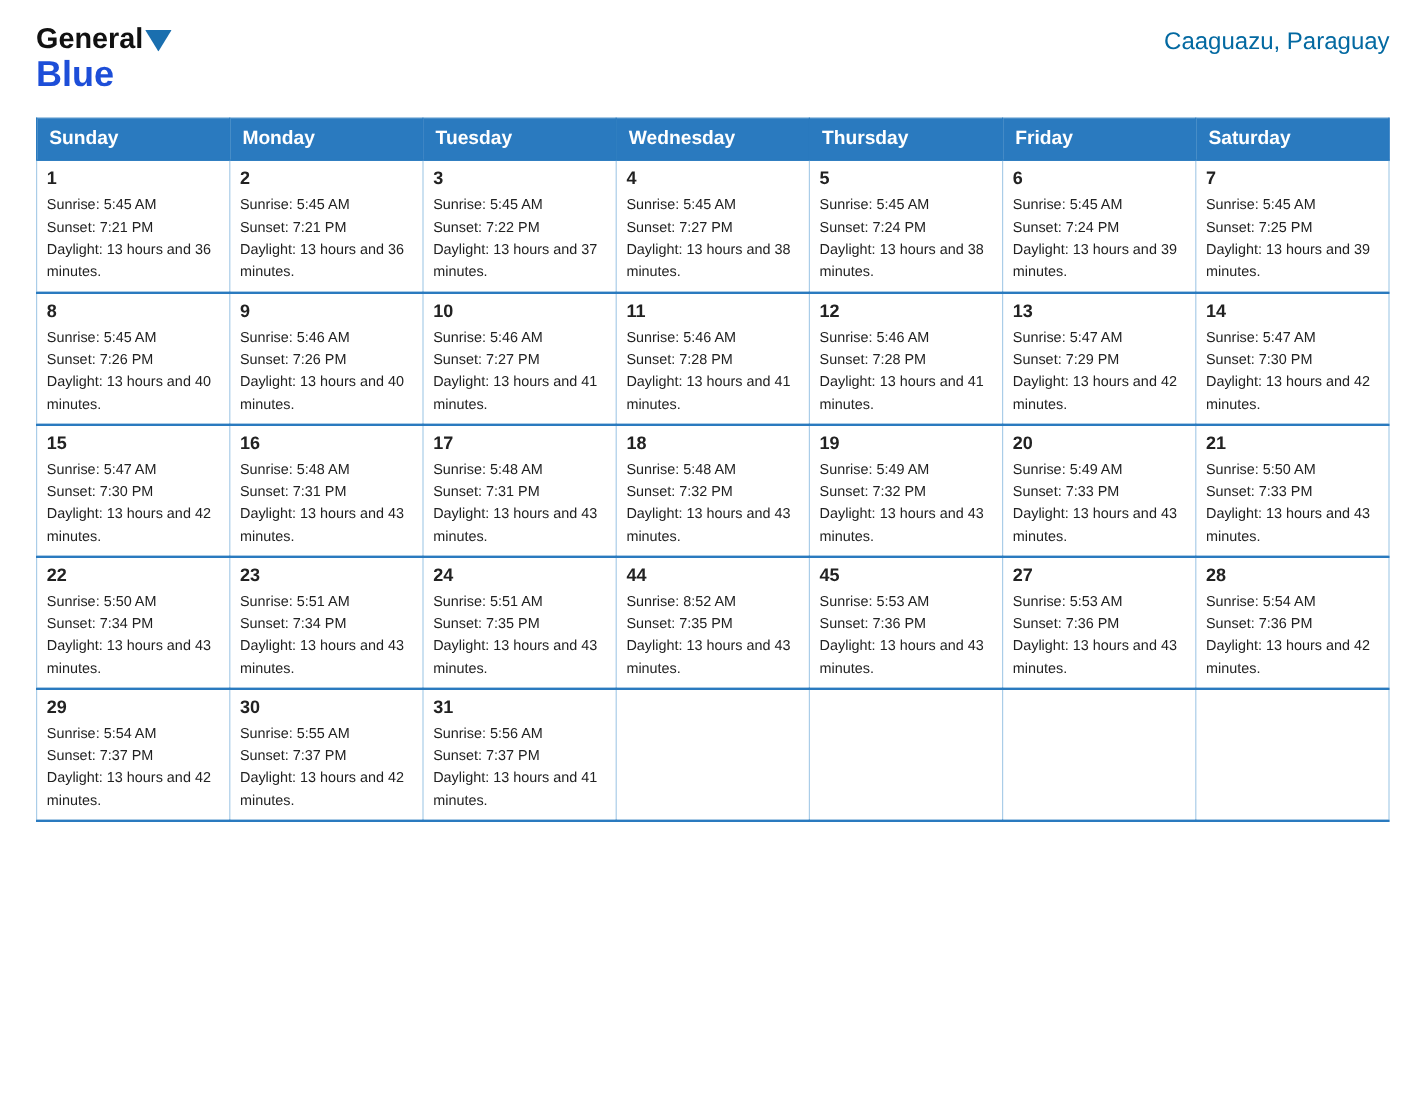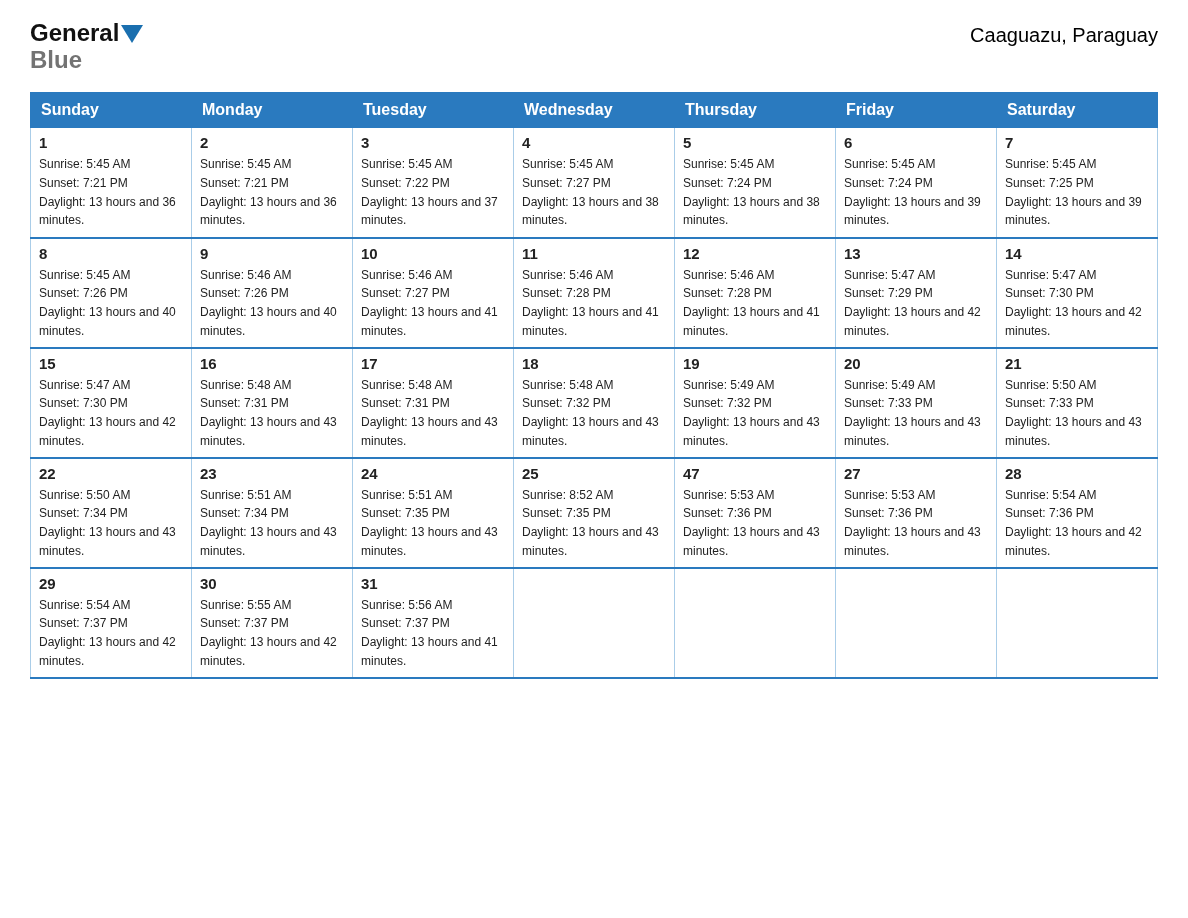--- a/index.html
+++ b/index.html
@@ -25,21 +25,21 @@
       text-align: right;
     }
     .month-year {
       font-size: 52px;
       font-weight: bold;
       color: #111;
       line-height: 1.1;
     }
     .location {
       font-size: 20px;
-      color: #000000;
+      color: #0369a1;
       margin-top: 4px;
     }
     table {
       width: 100%;
       border-collapse: collapse;
       table-layout: fixed;
     }
     thead tr th {
       background-color: #2a7abf;
       color: #ffffff;
@@ -79,21 +79,21 @@
 <body>
 
 <div class="header">
   <div class="logo">
     <div style="display:flex; align-items:center; line-height:1.1;text-align:right;">
       <span style="font-size:24px; font-weight:bold; color:#111;">General</span>
       <svg width="22" height="18" viewBox="0 0 22 18" style="margin-left:2px; margin-top:2px;">
         <polygon points="0,0 22,0 11,18" fill="#1a6faf"></polygon>
       </svg>
     </div>
-    <div style="font-size:24px; font-weight:bold; color:#737373; margin-top:0px;">Blue</div>
+    <div style="font-size:30px; font-weight:bold; color:#1d4ed8; margin-top:0px;">Blue</div>
   </div>
   <div class="title-block">
     <div class="location">Caaguazu, Paraguay</div>
   </div>
 </div>
 
 <table>
   <thead>
     <tr>
       <th>Sunday</th>
@@ -299,29 +299,29 @@
         </td>
         <td>
           <span class="day-num">24</span>
           <div class="day-info">
             <span>Sunrise: 5:51 AM</span><br>
             <span>Sunset: 7:35 PM</span><br>
             <span>Daylight: 13 hours and 43 minutes.</span>
           </div>
         </td>
         <td>
-          <span class="day-num">25</span>
+          <span class="day-num">44</span>
           <div class="day-info">
             <span>Sunrise: 8:52 AM</span><br>
             <span>Sunset: 7:35 PM</span><br>
             <span>Daylight: 13 hours and 43 minutes.</span>
           </div>
         </td>
         <td>
-          <span class="day-num">47</span>
+          <span class="day-num">45</span>
           <div class="day-info">
             <span>Sunrise: 5:53 AM</span><br>
             <span>Sunset: 7:36 PM</span><br>
             <span>Daylight: 13 hours and 43 minutes.</span>
           </div>
         </td>
         <td>
           <span class="day-num">27</span>
           <div class="day-info">
             <span>Sunrise: 5:53 AM</span><br>

